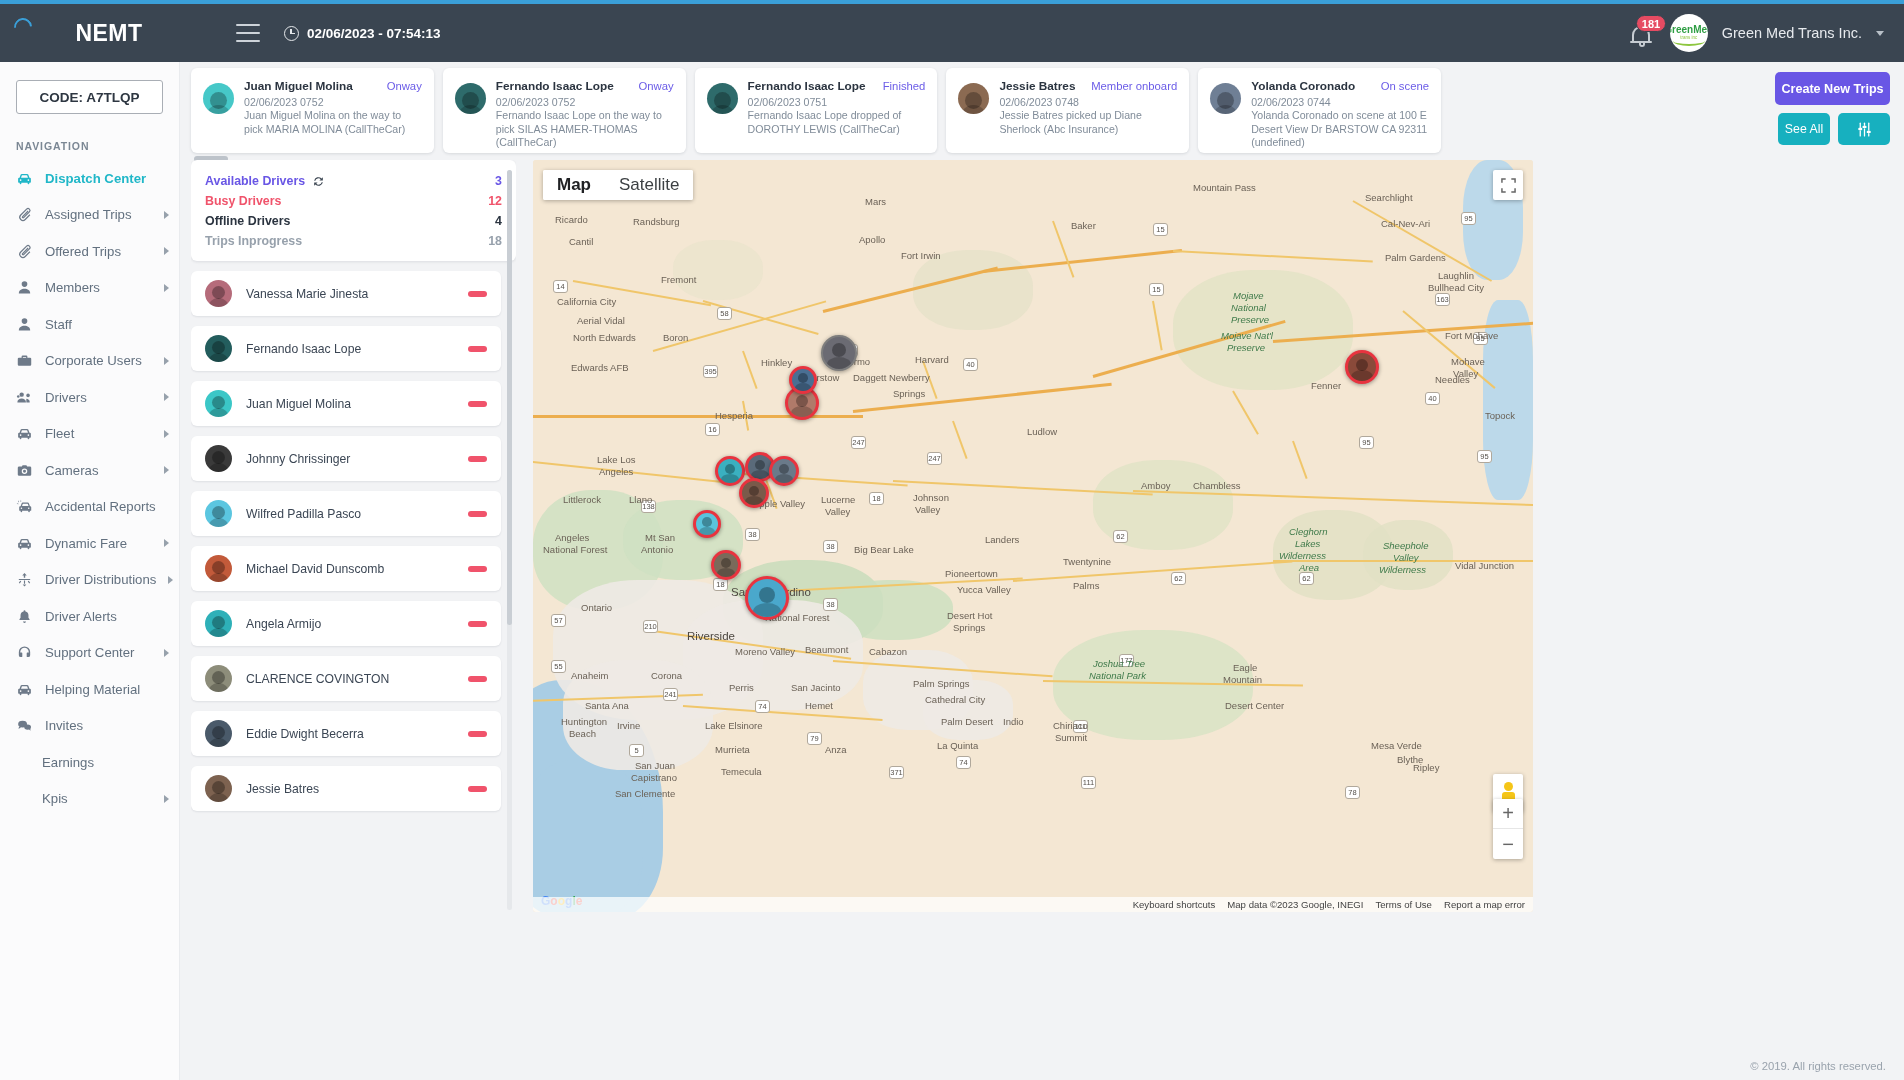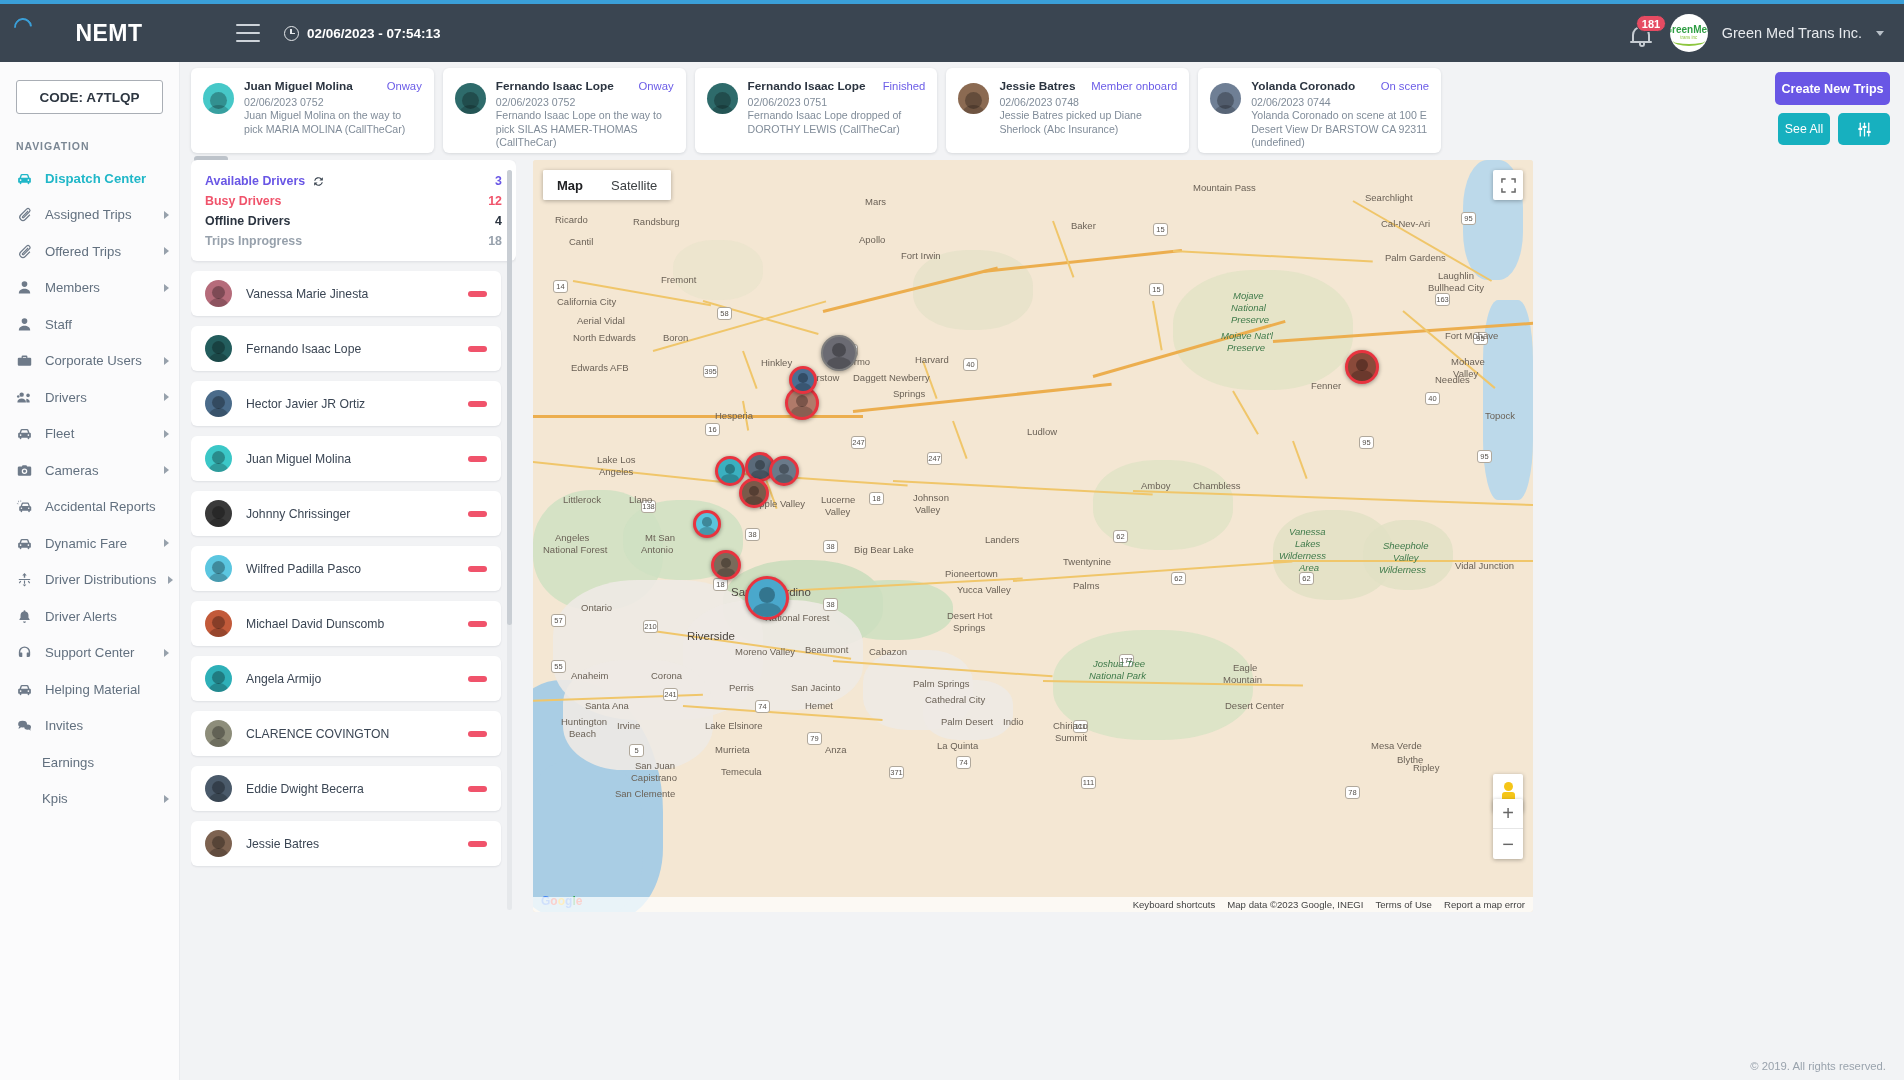--- a/index.html
+++ b/index.html
@@ -248,21 +248,21 @@
     background: #f0e6d6; border-radius: 3px; overflow: hidden;
   }
   .map-canvas { position: absolute; inset: 0; }
   .map-type-ctrl {
     position: absolute; top: 10px; left: 10px; height: 30px;
     background: #fff; border-radius: 2px; display: flex;
     box-shadow: 0 1px 4px rgba(0,0,0,.3); overflow: hidden;
   }
   .map-type-btn {
     padding: 0 14px; display: flex; align-items: center;
-    font-size: 13px; color: #3c4043; cursor: pointer;
+    font-size: 17px; color: #3c4043; cursor: pointer;
     font-family: "Liberation Sans", sans-serif;
     background: #fff; border: none;
   }
   .map-type-btn.active { font-weight: bold; color: #202124; }
   .map-type-btn.active::after {
     content:''; position:absolute; bottom:0; left:10px; width:50px; height:3px;
   }
   .map-fullscreen {
     position: absolute; top: 10px; right: 10px; width: 30px; height: 30px;
     background: #fff; border-radius: 2px; box-shadow: 0 1px 4px rgba(0,0,0,.3);
@@ -664,28 +664,20 @@
             </div>
             <div class="driver-name">Vanessa Marie Jinesta</div>
             <div class="driver-toggle"></div>
           </div>
           <div class="driver-item">
             <div class="driver-av" style="background:#235d5d;position:relative">
               <div style="position:absolute;left:7px;top:6px;width:13px;height:13px;border-radius:50%;background:rgba(0,0,0,.3)"></div>
               <div style="position:absolute;left:3px;top:18px;width:21px;height:12px;border-radius:10px 10px 0 0;background:rgba(0,0,0,.22)"></div>
             </div>
             <div class="driver-name">Fernando Isaac Lope</div>
-            <div class="driver-toggle"></div>
-          </div>
-          <div class="driver-item">
-            <div class="driver-av" style="background:#4a6b8a;position:relative">
-              <div style="position:absolute;left:7px;top:6px;width:13px;height:13px;border-radius:50%;background:rgba(0,0,0,.3)"></div>
-              <div style="position:absolute;left:3px;top:18px;width:21px;height:12px;border-radius:10px 10px 0 0;background:rgba(0,0,0,.22)"></div>
-            </div>
-            <div class="driver-name">Hector Javier JR Ortiz</div>
             <div class="driver-toggle"></div>
           </div>
           <div class="driver-item">
             <div class="driver-av" style="background:#3bc7c7;position:relative">
               <div style="position:absolute;left:7px;top:6px;width:13px;height:13px;border-radius:50%;background:rgba(0,0,0,.3)"></div>
               <div style="position:absolute;left:3px;top:18px;width:21px;height:12px;border-radius:10px 10px 0 0;background:rgba(0,0,0,.22)"></div>
             </div>
             <div class="driver-name">Juan Miguel Molina</div>
             <div class="driver-toggle"></div>
           </div>
@@ -890,21 +882,21 @@
           <div class="map-label " style="left: 96px; top: 334px;">Llano</div>
           <div class="map-label " style="left: 220px; top: 338px;">Apple Valley</div>
           <div class="map-label " style="left: 288px; top: 334px;">Lucerne</div>
           <div class="map-label " style="left: 380px; top: 332px;">Johnson</div>
           <div class="map-label " style="left: 22px; top: 372px;">Angeles</div>
           <div class="map-label " style="left: 10px; top: 384px;">National Forest</div>
           <div class="map-label " style="left: 112px; top: 372px;">Mt San</div>
           <div class="map-label " style="left: 108px; top: 384px;">Antonio</div>
           <div class="map-label " style="left: 292px; top: 346px;">Valley</div>
           <div class="map-label " style="left: 382px; top: 344px;">Valley</div>
-          <div class="map-label park" style="left: 756px; top: 366px;">Vanessa</div>
+          <div class="map-label park" style="left: 756px; top: 366px;">Cleghorn</div>
           <div class="map-label park" style="left: 762px; top: 378px;">Lakes</div>
           <div class="map-label park" style="left: 746px; top: 390px;">Wilderness</div>
           <div class="map-label park" style="left: 766px; top: 402px;">Area</div>
           <div class="map-label park" style="left: 850px; top: 380px;">Sheephole</div>
           <div class="map-label park" style="left: 860px; top: 392px;">Valley</div>
           <div class="map-label park" style="left: 846px; top: 404px;">Wilderness</div>
           <div class="map-label " style="left: 452px; top: 374px;">Landers</div>
           <div class="map-label " style="left: 304px; top: 384px; padding-left: 17px;">Big Bear Lake</div>
           <div class="map-label " style="left: 922px; top: 400px;">Vidal Junction</div>
           <div class="map-label " style="left: 412px; top: 408px;">Pioneertown</div>

